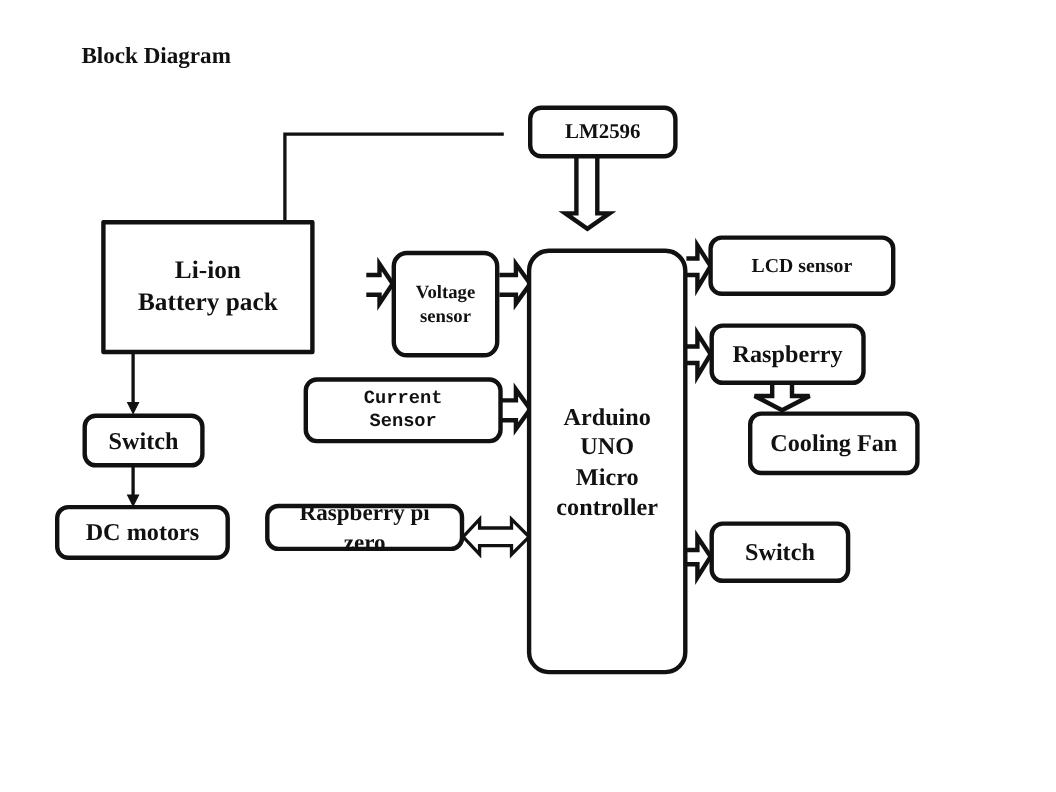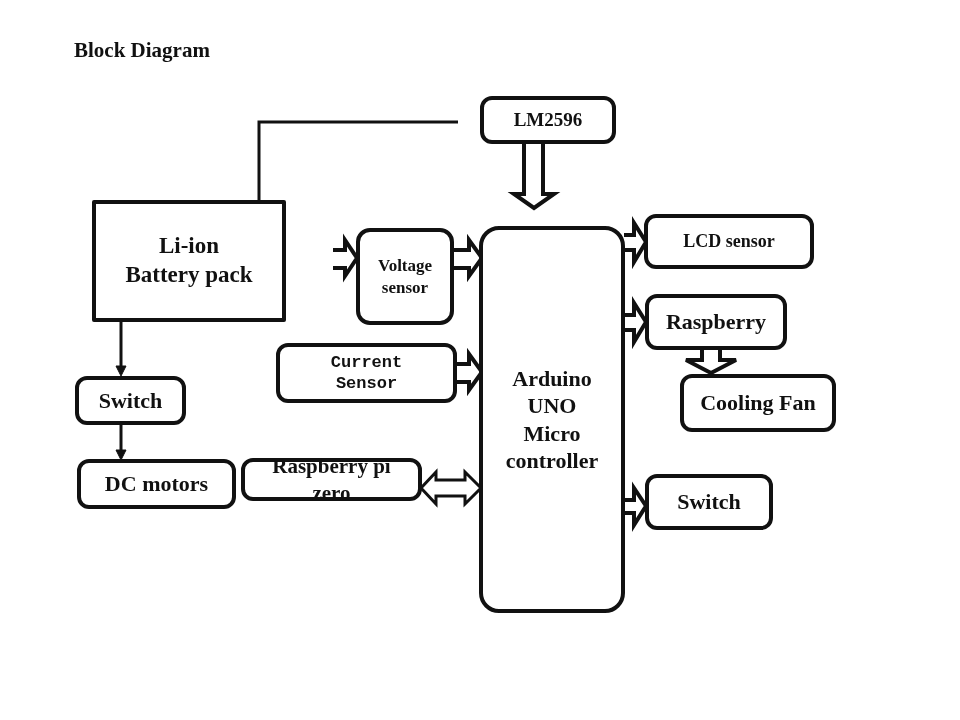--- a/index.html
+++ b/index.html
@@ -92,15 +92,15 @@
 </div>
 
 <div class="box" style="left:645px;top:474px;width:128px;height:56px;font-size:22px;">
   <span>Switch</span>
 </div>
 
 <div class="box" style="left:75px;top:376px;width:111px;height:49px;font-size:22px;">
   <span>Switch</span>
 </div>
 
-<div class="box" style="left:50px;top:459px;width:159px;height:50px;font-size:22px;margin-left:27px;">
+<div class="box" style="left:50px;top:459px;width:159px;height:50px;font-size:22px;">
   <span>DC motors</span>
 </div>
 
 </body></html>

